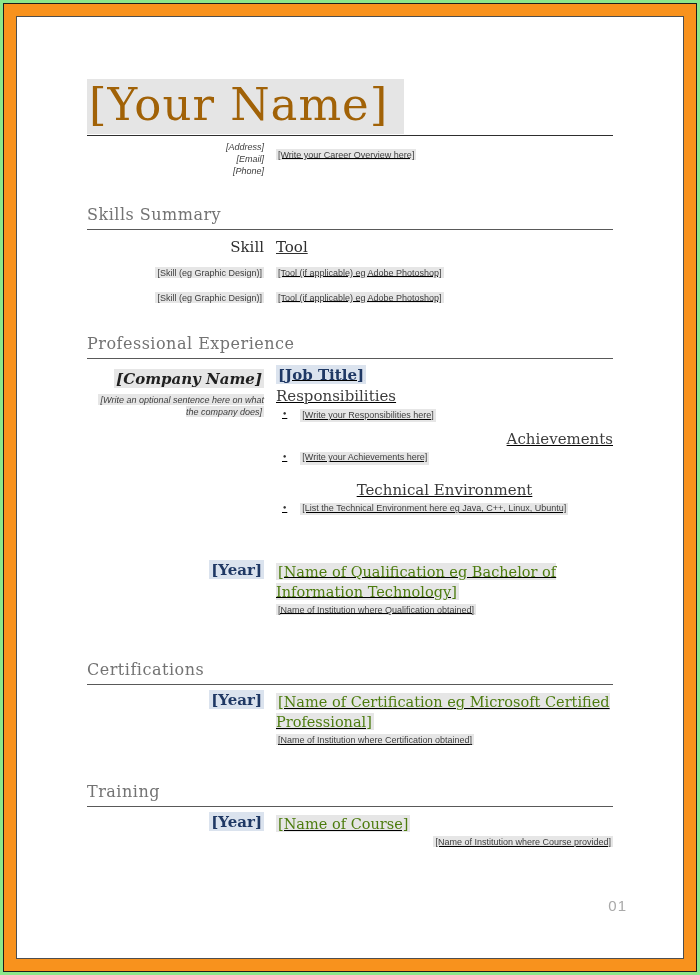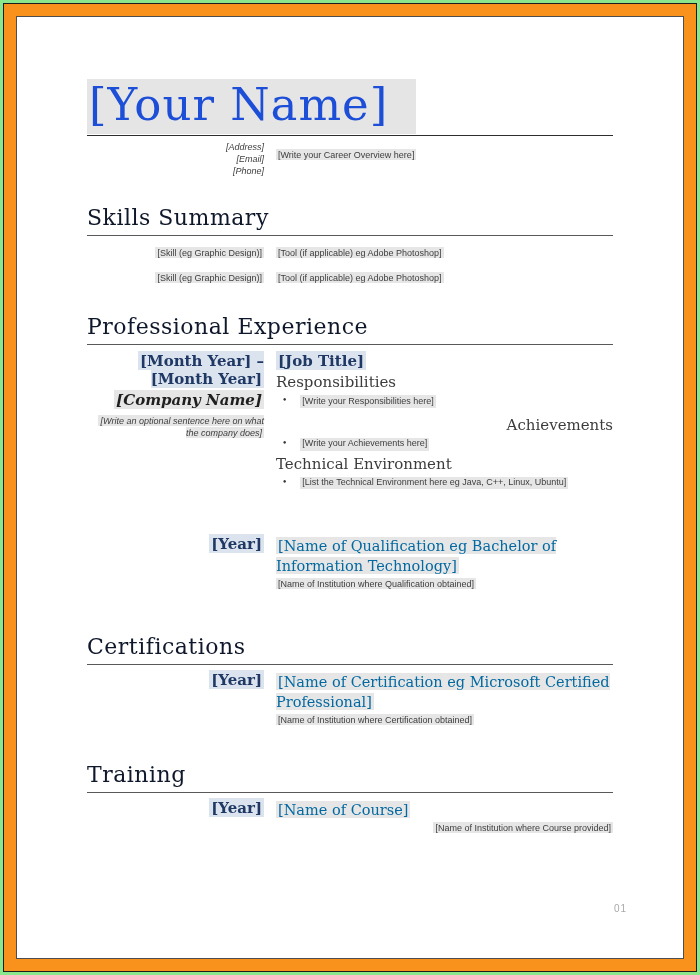--- a/index.html
+++ b/index.html
@@ -23,76 +23,76 @@
     position:relative;
     padding:62px 70px 0 70px;
     overflow:hidden;
   }
   .row {
     display:grid;
     grid-template-columns:177px 1fr;
     column-gap:12px;
   }
   .left-col { text-align:right; }
-  .right-col { text-align:left; }
+  .right-col { text-align:left;text-decoration:underline; }
 
   .doc-title {
     display:inline-block;
     background:#E5E5E5;
-    color:#1d4ed8;
+    color:#a16207;
     font-size:45px;
     line-height:1.12;
-    padding:1px 28px 4px 2px;
+    padding:1px 16px 4px 2px;
     letter-spacing:1px;
   }
   .title-rule { border-bottom:1.5px solid #2e2e2e; margin-top:1px; }
 
   .section-heading {
-    font-size:22px;
+    font-size:16px;
     font-weight:normal;
-    color:#0f172a;
+    color:#737373;
     letter-spacing:0.5px;
     border-bottom:1px solid #595959;
     padding-bottom:5px;
     margin:0;
   }
 
   .small {
     font-family:"Liberation Sans", sans-serif;
     font-size:9px;
     color:#3d3d3d;
     line-height:1.3;
   }
   .italic { font-style:italic; }
   .hl { background:#E6E6E6; padding:0.5px 2px; }
   .hl-blue { background:#DBE3EE; padding:0.5px 2px; }
 
   .navy-bold { color:#1F3864; font-weight:bold; }
   .date-range { font-size:15px; line-height:1.18; }
   .company { font-size:15px; font-weight:bold; color:#1f1f1f; margin-top:3px;font-style:italic; }
   .sub-heading { font-size:15px; color:#3c3c3c; margin-top:3px; }
-  .serif-val { font-size:14.5px; color:#0369a1; line-height:1.38; }
+  .serif-val { font-size:14.5px; color:#4d7c0f; line-height:1.38; }
   .col-head { font-size:15px; color:#2f2f2f; }
 
   .bullet-row { display:flex; align-items:flex-start; margin:4px 0 0 6px; }
   .bullet { font-size:9px; line-height:1.3; color:#333; margin-right:13px; }
 
   .contact-row { margin-top:6px; }
   .mt-skills { margin-top:28px; }
   .mt-exp { margin-top:30px; }
   .mt-edu { margin-top:46px; }
   .mt-cert { margin-top:44px; }
   .mt-train { margin-top:35px; }
   .mt-rule-gap { margin-top:8px; }
 
   .pagenum {
     position:absolute;
     right:56px; bottom:44px;
     font-family:"Liberation Sans", sans-serif;
-    font-size:10px;
+    font-size:15px;
     color:#a9a9a9;
     letter-spacing:1px;
   }
 </style>
 </head>
 <body>
 
 <div class="frame-black">
   <div class="page">
 
@@ -106,51 +106,54 @@
           <div>[Phone]</div>
         </div>
         <div class="right-col">
           <span class="small hl">[Write your Career Overview here]</span>
         </div>
       </div>
     </div>
 
     <div class="mt-skills">
       <h2 class="section-heading">Skills Summary</h2>
+      <div class="row mt-rule-gap">
+        <div class="left-col col-head">Skill</div>
+        <div class="right-col col-head">Tool</div>
+      </div>
       <div class="row" style="margin-top:4px;">
         <div class="left-col"><span class="small hl">[Skill (eg Graphic Design)]</span></div>
         <div class="right-col"><span class="small hl">[Tool (if applicable) eg Adobe Photoshop]</span></div>
       </div>
       <div class="row" style="margin-top:6px;">
         <div class="left-col"><span class="small hl">[Skill (eg Graphic Design)]</span></div>
         <div class="right-col"><span class="small hl">[Tool (if applicable) eg Adobe Photoshop]</span></div>
       </div>
     </div>
 
     <div class="mt-exp">
       <h2 class="section-heading">Professional Experience</h2>
       <div class="row" style="margin-top:7px;">
         <div class="left-col">
-          <div class="date-range navy-bold"><span class="hl-blue">[Month Year] – [Month Year]</span></div>
           <div class="company"><span class="hl">[Company Name]</span></div>
           <div class="small italic" style="margin-top:7px;"><span class="hl">[Write an optional sentence here on what the company does]</span></div>
         </div>
         <div class="right-col">
           <div class="date-range navy-bold"><span class="hl-blue">[Job Title]</span></div>
           <div class="sub-heading">Responsibilities</div>
           <div class="bullet-row">
             <span class="bullet">•</span>
             <span class="small hl">[Write your Responsibilities here]</span>
           </div>
           <div class="sub-heading" style="margin-top:8px;text-align:right;">Achievements</div>
           <div class="bullet-row">
             <span class="bullet">•</span>
             <span class="small hl">[Write your Achievements here]</span>
           </div>
-          <div class="sub-heading" style="margin-top:4px;">Technical Environment</div>
+          <div class="sub-heading" style="margin-top:16px;text-align:center;">Technical Environment</div>
           <div class="bullet-row">
             <span class="bullet">•</span>
             <span class="small hl">[List the Technical Environment here eg Java, C++,  Linux, Ubuntu]</span>
           </div>
         </div>
       </div>
     </div>
 
     <div class="mt-edu">
       <div class="row" style="margin-top:7px;">

